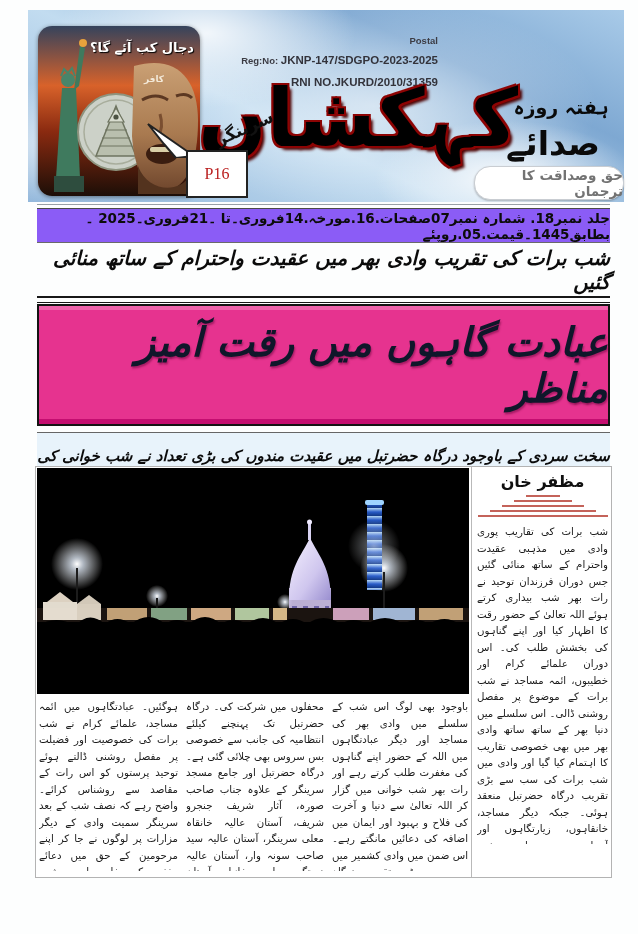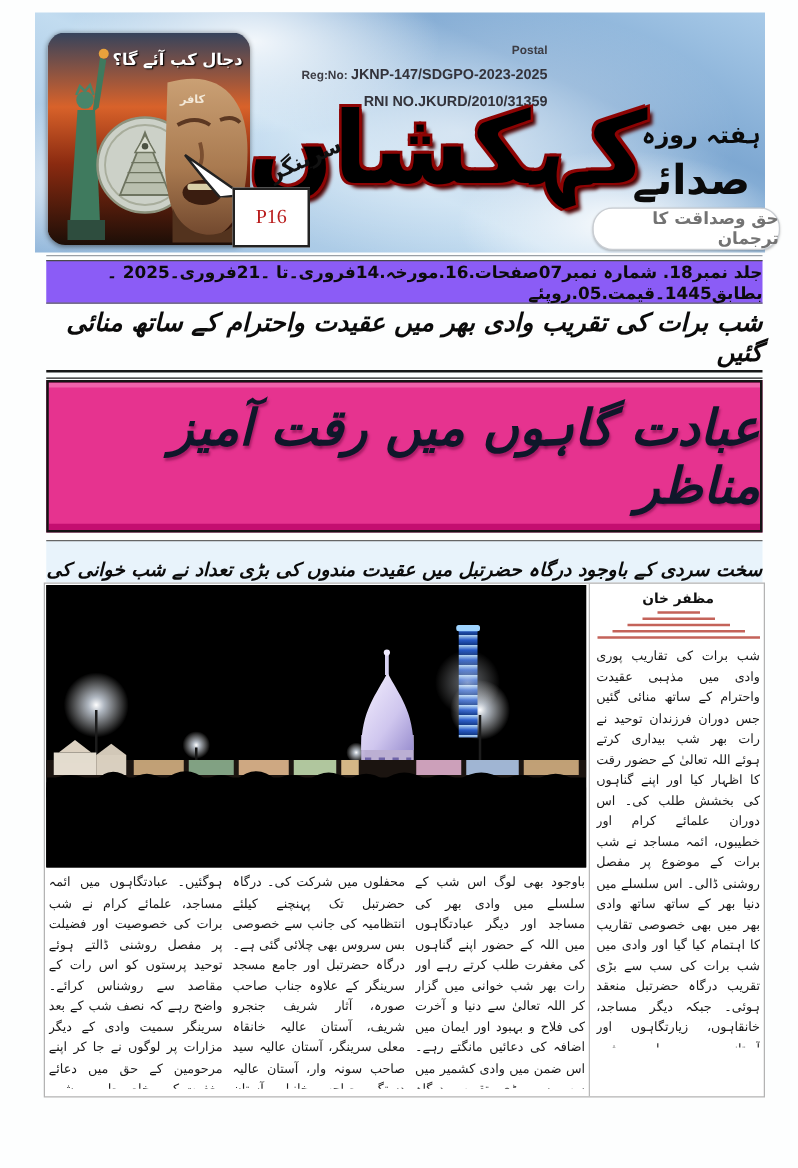--- a/index.html
+++ b/index.html
@@ -11,20 +11,21 @@
   .abs{position:absolute;}
   
   .sky{
     left:28px;top:10px;width:584px;height:192px;
     background:
       radial-gradient(ellipse 200px 90px at 80% 88%, rgba(255,255,255,.95), rgba(255,255,255,0) 65%),
       radial-gradient(ellipse 240px 120px at 30% 12%, rgba(255,255,255,.85), rgba(255,255,255,0) 62%),
       radial-gradient(ellipse 320px 150px at 58% 50%, rgba(255,255,255,.55), rgba(255,255,255,0) 70%),
       radial-gradient(ellipse 180px 90px at 5% 70%, rgba(255,255,255,.6), rgba(255,255,255,0) 70%),
       linear-gradient(205deg,#a8cae8 0%,#7ea8d2 28%,#c2dcf0 58%,#8fb5da 100%);
+    padding-left: 12px;
   }
   .promo{left:10px;top:16px;width:162px;height:170px;border-radius:14px;overflow:hidden;
          box-shadow:0 1px 4px rgba(0,0,0,.45);}
   .postal{left:180px;top:22px;width:230px;color:#3c3c44;
           font-family:"Liberation Sans", sans-serif;font-weight:bold;font-size:9.5px;line-height:1.9;text-align:right;}
   .postal .val{font-size:11.5px;color:#33333b;}
   .masthead-title{
     left:228px;top:34px;width:262px;height:150px;line-height:150px;text-align:center;
     font-size:80px;font-weight:bold;color:#000;direction:rtl;
     text-shadow:-2px -2px 0 #8d0404,2px -2px 0 #8d0404,-2px 2px 0 #8d0404,2px 2px 0 #8d0404,4px 4px 3px #4d0000;
@@ -73,21 +74,21 @@
     border-top:1px solid #666;border-bottom:2px solid #1c1c1c;box-sizing:border-box;
     display:flex;align-items:center;justify-content:center;
     font-size:15px;font-weight:bold;direction:rtl;color:#0b0b0b;font-style:italic;
   }
   
   .article-box{left:35px;top:466px;width:577px;height:412px;border:1px solid #b3b3b3;box-sizing:border-box;background:#fff;}
   .photo{left:1px;top:1px;width:432px;height:226px;background:#000;}
   .v-divider{left:435px;top:0;width:1px;height:410px;background:#b9b9b9;}
   .col{direction:rtl;text-align:justify;font-size:10.2px;line-height:1.62;color:#1a1a1a;overflow:hidden;}
   .col-right{left:441px;top:5px;width:131px;height:402px;}
-  .byline{width:100%;text-align:center;font-size:11px;font-weight:bold;direction:rtl;color:#101010;margin-bottom:4px;}
+  .byline{width:100%;text-align:center;font-size:16px;font-weight:bold;direction:rtl;color:#101010;margin-bottom:4px;}
   .ornament{margin:0 auto 7px auto;width:131px;}
   .ornament div{height:2px;background:#c4635a;margin:3px auto 0 auto;}
   .o1{width:34px;} .o2{width:58px;} .o3{width:82px;} .o4{width:106px;} .o5{width:130px;}
   .col-a{left:3px;top:232px;width:139px;height:172px;}
   .col-b{left:150px;top:232px;width:138px;height:172px;}
   .col-c{left:296px;top:232px;width:136px;height:172px;}
 </style>
 </head>
 <body>
 

